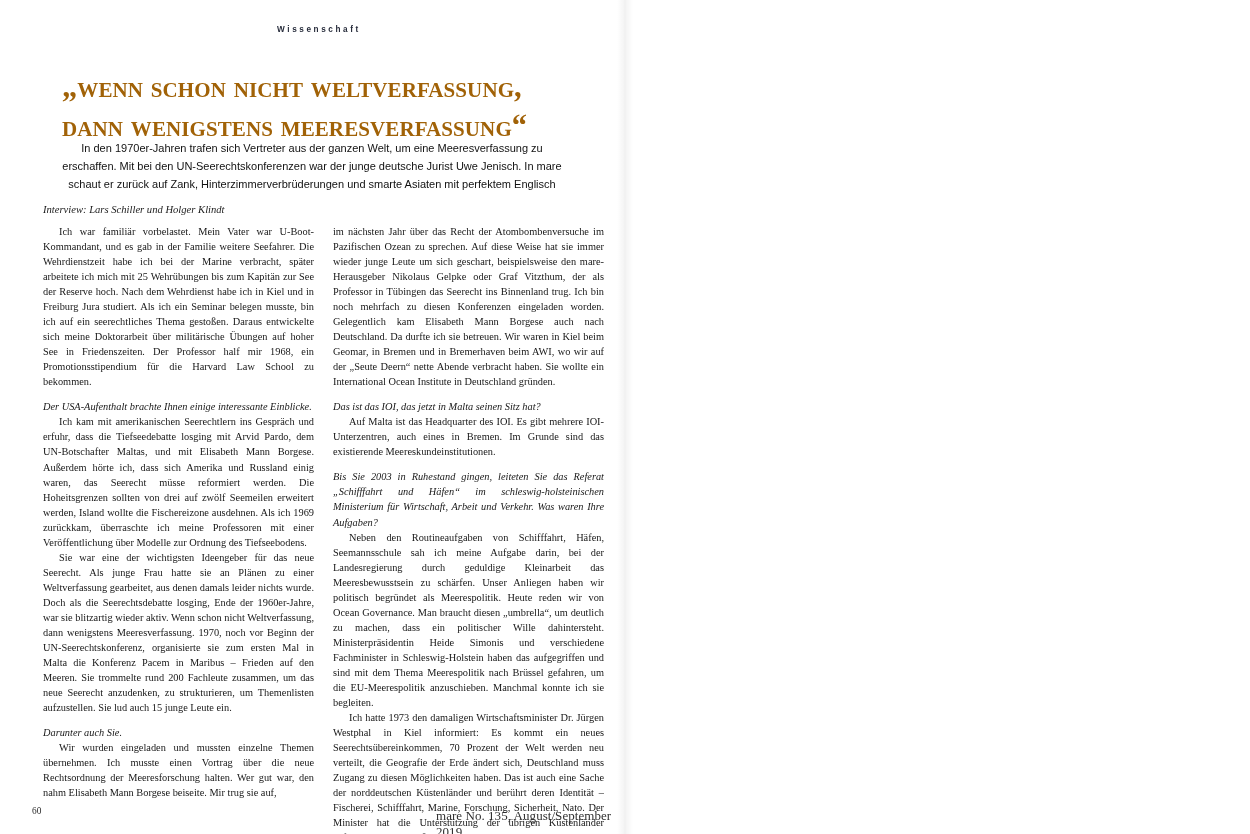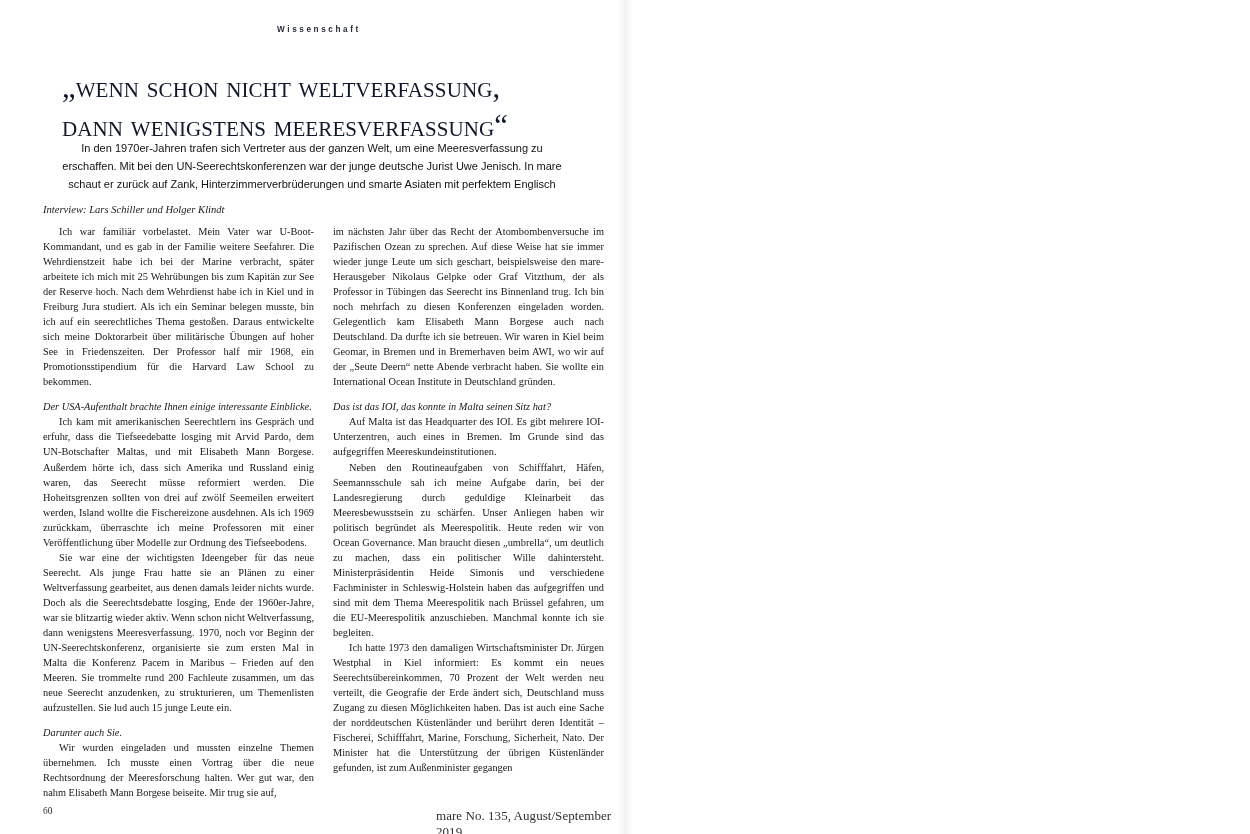--- a/index.html
+++ b/index.html
@@ -55,22 +55,22 @@
 
   
   .headline {
     position: absolute;
     left: 62px;
     top: 68px;
     width: 498px;
     font-family: "Liberation Serif", "DejaVu Serif", serif;
     font-size: 30.5px;
     line-height: 1.29;
-    font-weight: normal;
-    color: #0f172a;
+    font-weight: bold;
+    color: #a16207;
     letter-spacing: 0.1px;
     font-variant: small-caps;
     text-transform: lowercase;
   }
 
   
   .deck {
     position: absolute;
     left: 62px;
     top: 140px;
@@ -118,21 +118,21 @@
   
   #l-col1 { left: 43px;  top: 224px; width: 271px; }
   #l-col2 { left: 333px; top: 224px; width: 271px; }
 
   
   .folio {
     position: absolute;
     font-size: 9.3px;
     color: #2c2c2c;
   }
-  .folio.left-f  { left: 43px;  top: 806px; text-align: center; }
+  .folio.left-f  { left: 32px;  top: 806px; text-align: center; }
 
   .source-line {
     position: absolute;
     font-size: 13px;
     color: #2f2f2f;
     letter-spacing: 0.05px;
   }
   .source-line.left-s  { left: 436px; top: 808px; }
 </style>
 </head>
@@ -156,22 +156,23 @@
     <div class="col" id="l-col1">
         <p>Ich war familiär vorbelastet. Mein Vater war U-Boot-Kommandant, und es gab in der Familie weitere Seefahrer. Die Wehrdienstzeit habe ich bei der Marine verbracht, später arbeitete ich mich mit 25 Wehrübungen bis zum Kapitän zur See der Reserve hoch. Nach dem Wehrdienst habe ich in Kiel und in Freiburg Jura studiert. Als ich ein Seminar belegen musste, bin ich auf ein seerechtliches Thema gestoßen. Daraus entwickelte sich meine Doktorarbeit über militärische Übungen auf hoher See in Friedenszeiten. Der Professor half mir 1968, ein Promotionsstipendium für die Harvard Law School zu bekommen.</p>
         <p class="q">Der USA-Aufenthalt brachte Ihnen einige interessante Einblicke.</p>
         <p>Ich kam mit amerikanischen Seerechtlern ins Gespräch und erfuhr, dass die Tiefseedebatte losging mit Arvid Pardo, dem UN-Botschafter Maltas, und mit Elisabeth Mann Borgese. Außerdem hörte ich, dass sich Amerika und Russland einig waren, das Seerecht müsse reformiert werden. Die Hoheitsgrenzen sollten von drei auf zwölf Seemeilen erweitert werden, Island wollte die Fischereizone ausdehnen. Als ich 1969 zurückkam, überraschte ich meine Professoren mit einer Veröffentlichung über Modelle zur Ordnung des Tiefseebodens.</p>
         <p>Sie war eine der wichtigsten Ideengeber für das neue Seerecht. Als junge Frau hatte sie an Plänen zu einer Weltverfassung gearbeitet, aus denen damals leider nichts wurde. Doch als die Seerechtsdebatte losging, Ende der 1960er-Jahre, war sie blitzartig wieder aktiv. Wenn schon nicht Weltverfassung, dann wenigstens Meeresverfassung. 1970, noch vor Beginn der UN-Seerechtskonferenz, organisierte sie zum ersten Mal in Malta die Konferenz Pacem in Maribus – Frieden auf den Meeren. Sie trommelte rund 200 Fachleute zusammen, um das neue Seerecht anzudenken, zu strukturieren, um Themenlisten aufzustellen. Sie lud auch 15 junge Leute ein.</p>
         <p class="q">Darunter auch Sie.</p>
         <p>Wir wurden eingeladen und mussten einzelne Themen übernehmen. Ich musste einen Vortrag über die neue Rechtsordnung der Meeresforschung halten. Wer gut war, den nahm Elisabeth Mann Borgese beiseite. Mir trug sie auf,</p>
       </div>
     <div class="col" id="l-col2">
         <p class="nogap" style="text-indent: 0px;">im nächsten Jahr über das Recht der Atombombenversuche im Pazifischen Ozean zu sprechen. Auf diese Weise hat sie immer wieder junge Leute um sich geschart, beispielsweise den mare-Herausgeber Nikolaus Gelpke oder Graf Vitzthum, der als Professor in Tübingen das Seerecht ins Binnenland trug. Ich bin noch mehrfach zu diesen Konferenzen eingeladen worden. Gelegentlich kam Elisabeth Mann Borgese auch nach Deutschland. Da durfte ich sie betreuen. Wir waren in Kiel beim Geomar, in Bremen und in Bremerhaven beim AWI, wo wir auf der „Seute Deern“ nette Abende verbracht haben. Sie wollte ein International Ocean Institute in Deutschland gründen.</p>
-        <p class="q">Das ist das IOI, das konnte in Malta seinen Sitz hat?</p>
-        <p>Auf Malta ist das Headquarter des IOI. Es gibt mehrere IOI-Unterzentren, auch eines in Bremen. Im Grunde sind das aufgegriffen Meereskundeinstitutionen.</p>
+        <p class="q">Das ist das IOI, das jetzt in Malta seinen Sitz hat?</p>
+        <p>Auf Malta ist das Headquarter des IOI. Es gibt mehrere IOI-Unterzentren, auch eines in Bremen. Im Grunde sind das existierende Meereskundeinstitutionen.</p>
+        <p class="q">Bis Sie 2003 in Ruhestand gingen, leiteten Sie das Referat „Schifffahrt und Häfen“ im schleswig-holsteinischen Ministerium für Wirtschaft, Arbeit und Verkehr. Was waren Ihre Aufgaben?</p>
         <p>Neben den Routineaufgaben von Schifffahrt, Häfen, Seemannsschule sah ich meine Aufgabe darin, bei der Landesregierung durch geduldige Kleinarbeit das Meeresbewusstsein zu schärfen. Unser Anliegen haben wir politisch begründet als Meerespolitik. Heute reden wir von Ocean Governance. Man braucht diesen „umbrella“, um deutlich zu machen, dass ein politischer Wille dahintersteht. Ministerpräsidentin Heide Simonis und verschiedene Fachminister in Schleswig-Holstein haben das aufgegriffen und sind mit dem Thema Meerespolitik nach Brüssel gefahren, um die EU-Meerespolitik anzuschieben. Manchmal konnte ich sie begleiten.</p>
         <p>Ich hatte 1973 den damaligen Wirtschaftsminister Dr. Jürgen Westphal in Kiel informiert: Es kommt ein neues Seerechtsübereinkommen, 70 Prozent der Welt werden neu verteilt, die Geografie der Erde ändert sich, Deutschland muss Zugang zu diesen Möglichkeiten haben. Das ist auch eine Sache der norddeutschen Küstenländer und berührt deren Identität – Fischerei, Schifffahrt, Marine, Forschung, Sicherheit, Nato. Der Minister hat die Unterstützung der übrigen Küstenländer gefunden, ist zum Außenminister gegangen</p>
       </div>
 
     <div class="folio left-f">60</div>
     <div class="source-line left-s">mare No. 135, August/September 2019</div>
   </div>
 
   <div class="page right">
 

